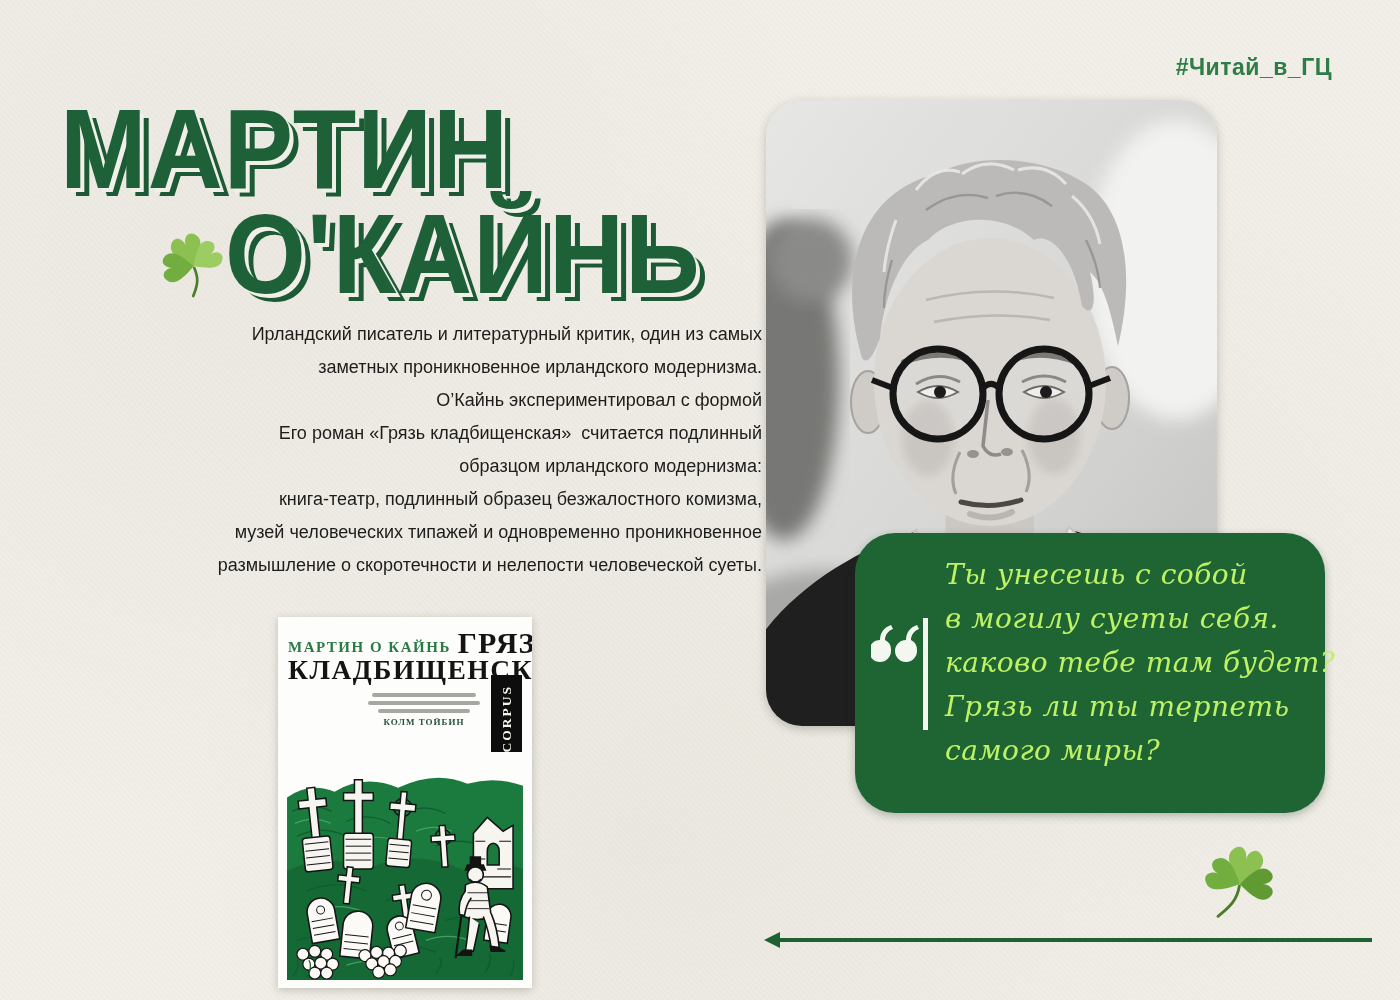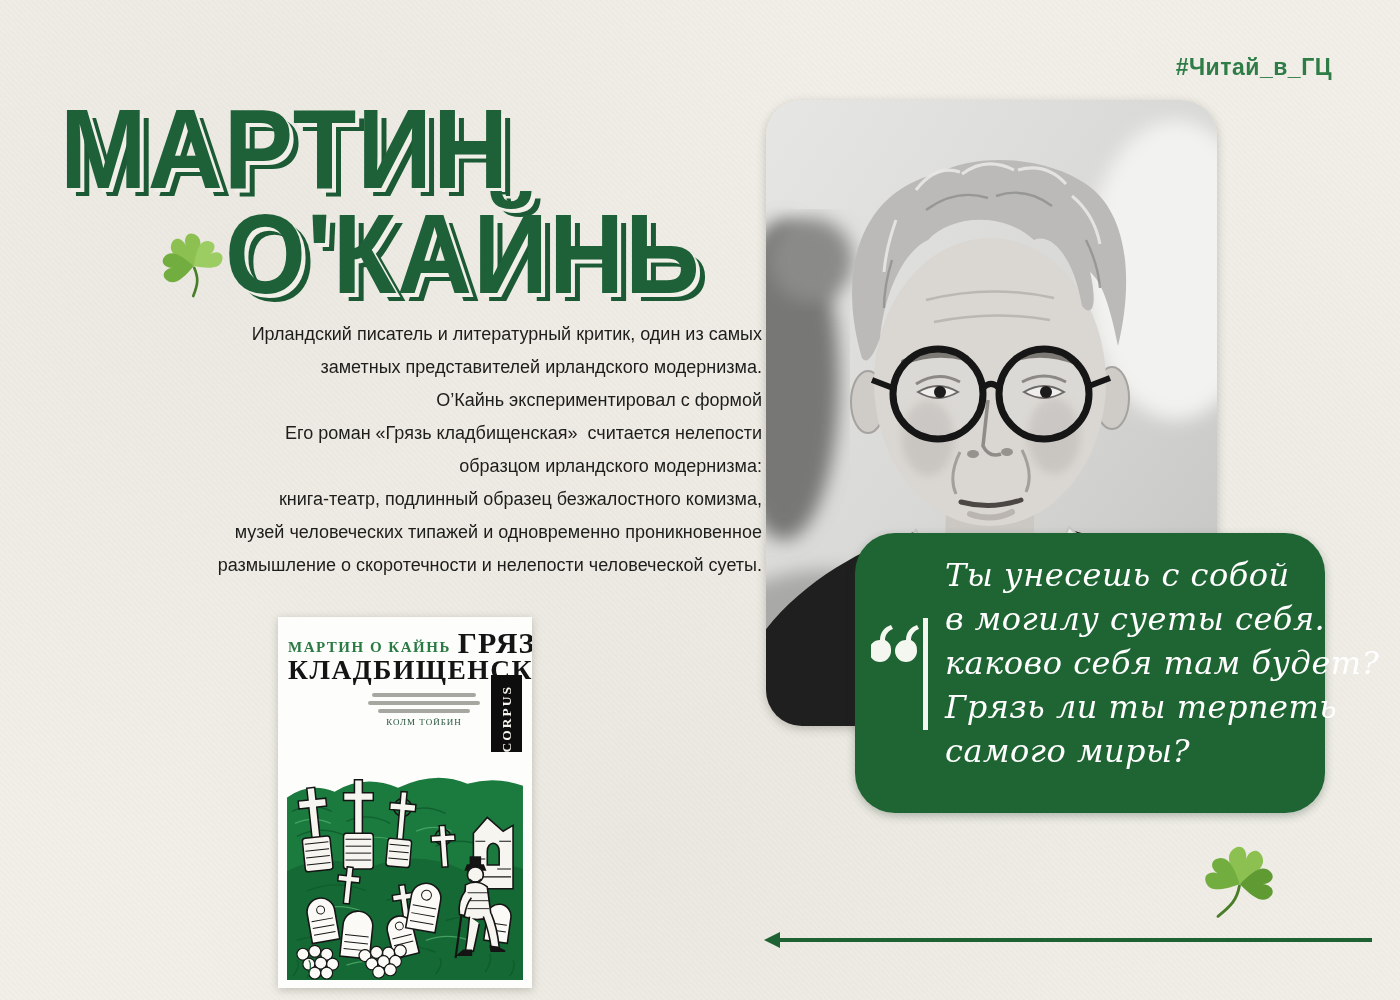--- a/index.html
+++ b/index.html
@@ -50,21 +50,21 @@
   }
   .bc-head { position:absolute; left:10px; top:12px; width:234px; }
   .bc-line1 { display:flex; align-items:flex-end; gap:7px; }
   .bc-author { color:#2b7a44; font-weight:bold; font-size:15px; letter-spacing:1.5px; white-space:nowrap; }
   .bc-title1 { color:#141414; font-weight:bold; font-size:30px; letter-spacing:1px; line-height:0.9; }
   .bc-title2 { color:#141414; font-weight:bold; font-size:27.5px; letter-spacing:1.5px; line-height:1.05; white-space:nowrap; }
   .bc-blurb { position:absolute; left:88px; top:72px; width:116px; text-align:center; }
   .bc-blurb .bar { height:4px; background:#8a8a84; margin:4px 6px; opacity:0.75; border-radius:2px; }
   .bc-blurb .bar.b2 { margin-left:2px; margin-right:2px; }
   .bc-blurb .bar.b3 { margin-left:12px; margin-right:12px; }
-  .bc-blurb-author { margin-top:2px; font-size:9px; font-weight:normal; color:#23523a; letter-spacing:1px; }
+  .bc-blurb-author { margin-top:2px; font-size:9px; font-weight:bold; color:#23523a; letter-spacing:1px; }
   .bc-corpus {
     position:absolute; right:10px; top:58px; width:31px; height:88px; background:#0d0d0d;
     display:flex; align-items:center; justify-content:center;
   }
   .bc-corpus span {
     color:#f5f3ec; font-size:13.5px; letter-spacing:2px; font-weight:bold;
     writing-mode:vertical-rl; transform:rotate(180deg);
     font-family:"Liberation Serif", serif;
   }
   .bc-art { position:absolute; left:8px; bottom:8px; width:238px; height:228px; }
@@ -80,21 +80,21 @@
   .quote-box {
     position:absolute; left:855px; top:533px; width:470px; height:280px;
     background:#1f6433; border-radius:40px;
     box-shadow:0 3px 9px rgba(30,60,40,0.3);
   }
   .quote-mark { position:absolute; left:16px; top:92px; width:52px; height:44px; }
   .quote-rule { position:absolute; left:68px; top:85px; width:5px; height:112px; background:#f4f7ef; }
   .quote-text {
     position:absolute; left:90px; top:20px; width:372px;
     font-family:"DejaVu Serif", serif; font-style:italic;
-    color:#ffffff; font-size:32px; line-height:44px; letter-spacing:0.5px;
+    color:#bef264; font-size:28px; line-height:44px; letter-spacing:0.5px;
     white-space:nowrap;
   }
 
   
   .footer-label {
     position:absolute; left:760px; top:894px; width:560px; text-align:center;
     font-family:"DejaVu Serif", serif; font-style:italic;
     color:#1e6133; font-size:30px; letter-spacing:1px;
   }
   .footer-arrow { position:absolute; left:762px; top:930px; width:614px; height:20px; }
@@ -117,23 +117,23 @@
       <g transform="rotate(-3)">
         <path d="M0,0 C-11,-11 -18,-20 -11,-27 C-6,-32 0,-27 0,-20 C0,-27 6,-32 11,-27 C18,-20 11,-11 0,0 Z" fill="#8cc152" transform="rotate(0) scale(1.25)"></path>
       </g>
       <path d="M0,0 C-11,-11 -18,-20 -11,-27 C-6,-32 0,-27 0,-20 C0,-27 6,-32 11,-27 C18,-20 11,-11 0,0 Z" fill="#72ad3f" transform="rotate(-76) scale(1.2)"></path>
       <path d="M0,0 C-11,-11 -18,-20 -11,-27 C-6,-32 0,-27 0,-20 C0,-27 6,-32 11,-27 C18,-20 11,-11 0,0 Z" fill="#9ccd63" transform="rotate(72) scale(1.15)"></path>
     </g>
   </svg>
 
   <div class="description">
     <div>Ирландский писатель и литературный критик, один из самых</div>
-    <div>заметных представителей ирландского модернизма.</div>
+    <div>заметных проникновенное ирландского модернизма.</div>
     <div>О’Кайнь экспериментировал с формой</div>
-    <div>Его роман «Грязь кладбищенская»  считается нелепости</div>
+    <div>Его роман «Грязь кладбищенская»  считается подлинный</div>
     <div>образцом ирландского модернизма:</div>
     <div>книга-театр, подлинный образец безжалостного комизма,</div>
     <div>музей человеческих типажей и одновременно проникновенное</div>
     <div>размышление о скоротечности и нелепости человеческой суеты.</div>
   </div>
 
   <div class="book-cover">
     <div class="bc-head">
       <div class="bc-line1">
         <span class="bc-author">МАРТИН О КАЙНЬ</span>
@@ -347,21 +347,21 @@
 
   <div class="quote-box">
     <svg class="quote-mark" viewBox="0 0 52 44">
       <path d="M20,26 a11,11 0 1 1 -11,-11 c0,-8 5,-13 11,-15 l2,4 c-5,2 -8,6 -8,11 a11,11 0 0 1 6,11 Z" fill="#f4f7ef"></path>
       <path d="M46,26 a11,11 0 1 1 -11,-11 c0,-8 5,-13 11,-15 l2,4 c-5,2 -8,6 -8,11 a11,11 0 0 1 6,11 Z" fill="#f4f7ef"></path>
     </svg>
     <div class="quote-rule"></div>
     <div class="quote-text">
       <div>Ты унесешь с собой</div>
       <div>в могилу суеты себя.</div>
-      <div>каково себя там будет?</div>
+      <div>каково тебе там будет?</div>
       <div>Грязь ли ты терпеть</div>
       <div>самого миры?</div>
     </div>
   </div>
 
   <svg class="footer-shamrock" viewBox="0 0 100 104">
     <g transform="translate(54,48) rotate(14)">
       <path d="M0,2 C1,16 -3,24 -14,38" fill="none" stroke="#4a7d28" stroke-width="3" stroke-linecap="round"></path>
       <path d="M0,0 C-11,-11 -18,-20 -11,-27 C-6,-32 0,-27 0,-20 C0,-27 6,-32 11,-27 C18,-20 11,-11 0,0 Z" fill="#8cc152" transform="scale(1.3)"></path>
       <path d="M0,0 C-11,-11 -18,-20 -11,-27 C-6,-32 0,-27 0,-20 C0,-27 6,-32 11,-27 C18,-20 11,-11 0,0 Z" fill="#72ad3f" transform="rotate(-78) scale(1.22)"></path>

